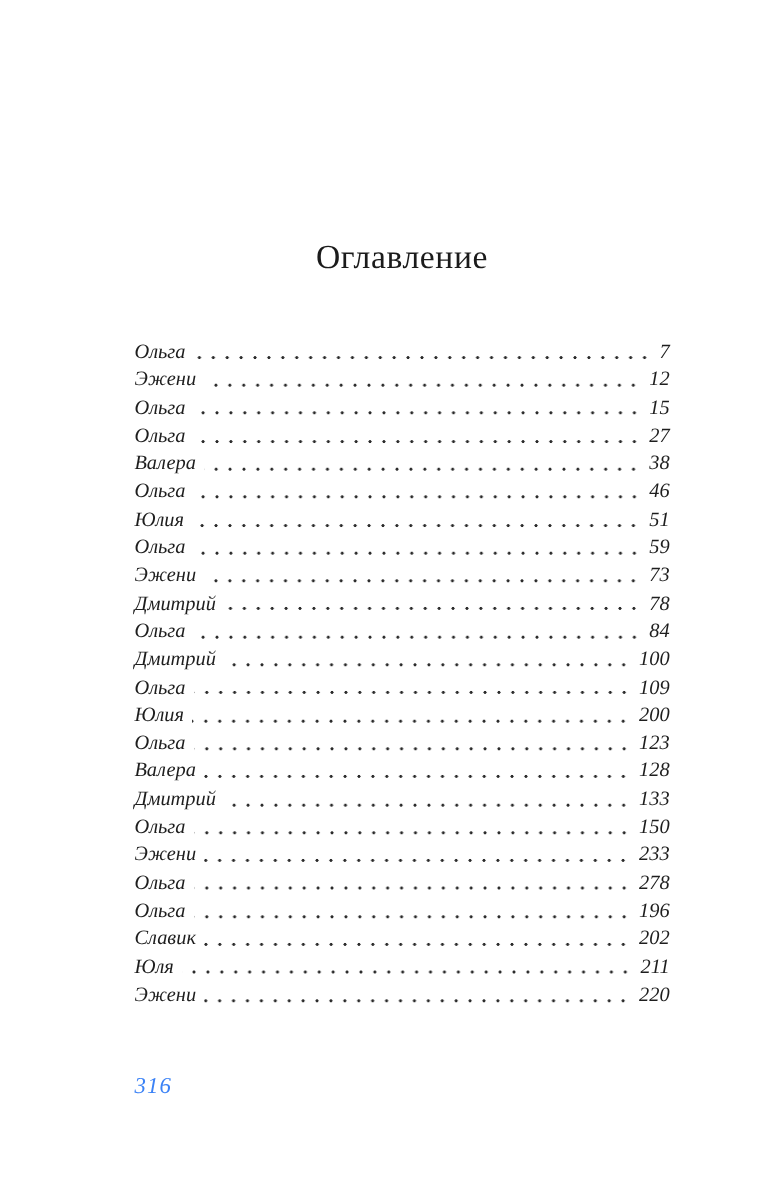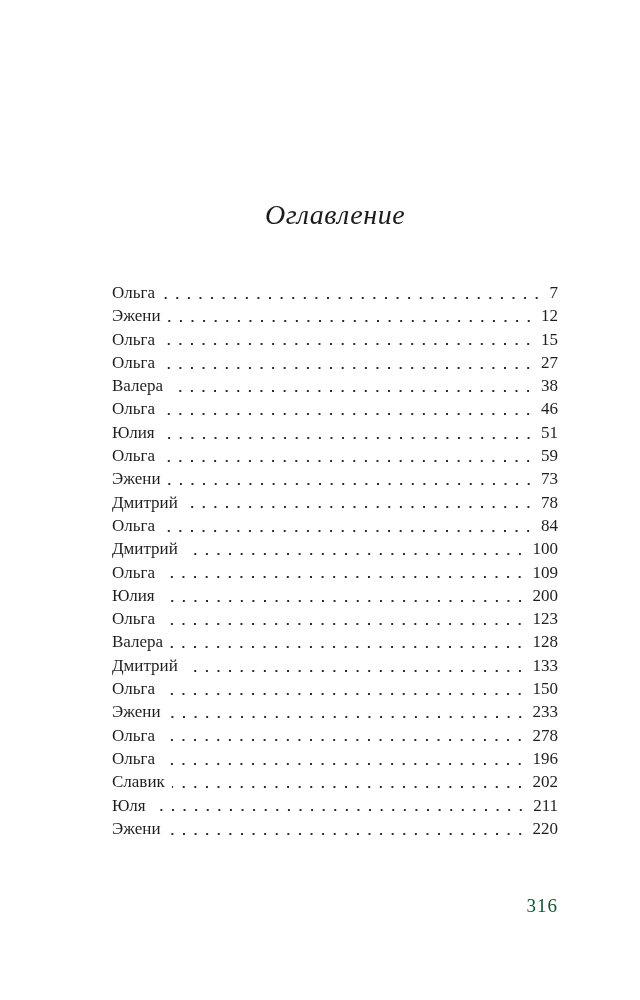--- a/index.html
+++ b/index.html
@@ -23,37 +23,37 @@
   .page-title {
     position: absolute;
     top: 198px;
     left: 112px;
     width: 446px;
     margin: 0;
     text-align: center;
     font-size: 28px;
     line-height: 34px;
     font-weight: normal;
-    font-style: italic;
     color: #1b1b1b;
     letter-spacing: 0.5px;
   }
   .toc {
     position: absolute;
     top: 281px;
     left: 112px;
     width: 446px;
   }
   .toc-row {
     display: flex;
     align-items: stretch;
     height: 23.3px;
     font-size: 17px;
     line-height: 23.3px;
     color: #1e1e1e;
+    font-style: italic;
   }
   .toc-name {
     white-space: nowrap;
     flex: 0 0 auto;
   }
   .toc-dots {
     flex: 1 1 auto;
     margin-left: 7px;
     margin-right: 7px;
     background-image: radial-gradient(circle, #2a2a2a 1.15px, rgba(0,0,0,0) 1.5px);
@@ -64,23 +64,24 @@
   .toc-page {
     flex: 0 0 auto;
     white-space: nowrap;
     text-align: right;
   }
   .folio {
     position: absolute;
     top: 895px;
     left: 112px;
     width: 446px;
-    text-align: right;
+    text-align: left;
     font-size: 19px;
-    color: #14532d;
+    font-style: italic;
+    color: #3b82f6;
     letter-spacing: 1px;
   }
 </style>
 </head>
 <body>
 
 <div class="page">
 
   <h1 class="page-title">Оглавление</h1>
 

